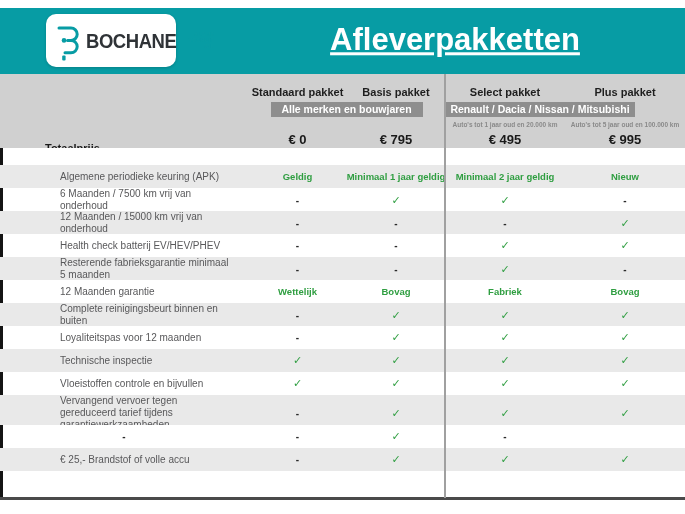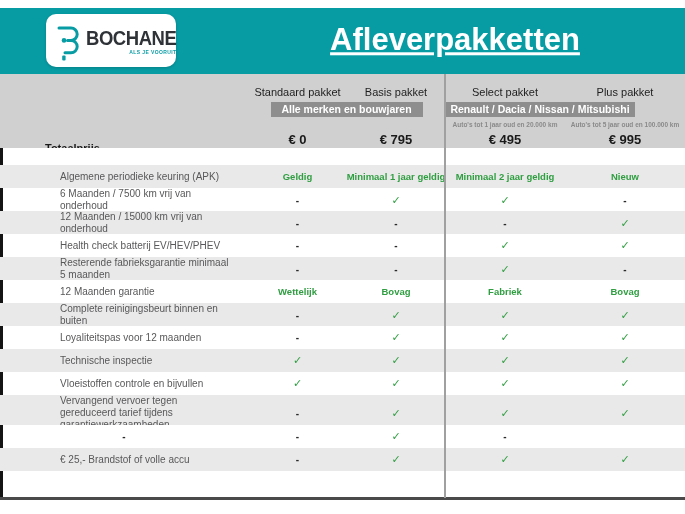--- a/index.html
+++ b/index.html
@@ -9,37 +9,37 @@
     -webkit-font-smoothing:antialiased;
   }
   
   .banner{margin-top:8px;height:66px;background:#079CA4;position:relative;}
   .logo-box{
     position:absolute;left:46px;top:6px;width:130px;height:53px;background:#fff;
     border-radius:10px;box-shadow:0 1px 3px rgba(0,0,0,.18);
     display:flex;align-items:center;padding-left:11px;box-sizing:border-box;
   }
   .logo-icon{width:26px;height:40px;flex:0 0 auto;margin-top:2px;}
-  .logo-text{margin-left:3px;display:flex;flex-direction:column;}
+  .logo-text{margin-left:3px;display:flex;flex-direction:row;}
   .logo-name{font-size:21px;font-weight:bold;color:#2F3337;letter-spacing:-.5px;
     transform:scaleX(.88);transform-origin:left center;line-height:1;}
   .logo-tagline{font-size:5px;font-weight:bold;color:#0A9CA4;text-align:right;
     letter-spacing:.4px;margin-top:1px;}
   .banner-title{
     position:absolute;left:455px;top:50%;transform:translate(-50%,-52%);
     color:#fff;font-size:31px;font-weight:bold;white-space:nowrap;text-decoration:underline;
   }
   
   .table-area{position:relative;}
   .divider{position:absolute;left:444px;top:0;bottom:2px;width:2px;background:#A0A0A0;z-index:6;}
   .grid-cols{display:grid;grid-template-columns:248px 99px 98px 120px 120px;}
   
   .header-block{height:74px;background:#D0D0D0;grid-template-rows:25px 20px 11px 18px;}
   .col-name{grid-row:1;display:flex;align-items:flex-end;justify-content:center;
-    font-weight:normal;font-size:11px;color:#1E1E1E;padding-bottom:1px;white-space:nowrap;}
+    font-weight:bold;font-size:11px;color:#1E1E1E;padding-bottom:1px;white-space:nowrap;}
   .cn1{grid-column:2}.cn2{grid-column:3}.cn3{grid-column:4}.cn4{grid-column:5}
   .badge-wrap-left{grid-row:2;grid-column:2/4;display:flex;align-items:center;justify-content:center;}
   .badge-wrap-right{grid-row:2;grid-column:4/6;display:flex;align-items:center;}
   .badge{background:#8E8E8E;color:#fff;font-weight:bold;font-size:10.5px;
     height:15px;line-height:15px;text-align:center;white-space:nowrap;}
   .badge-left{width:152px;}
   .badge-right{width:190px;}
   .note{grid-row:3;display:flex;align-items:center;justify-content:center;
     font-size:6.5px;font-weight:bold;color:#8A8A8A;white-space:nowrap;}
   .nt3{grid-column:4}.nt4{grid-column:5}

